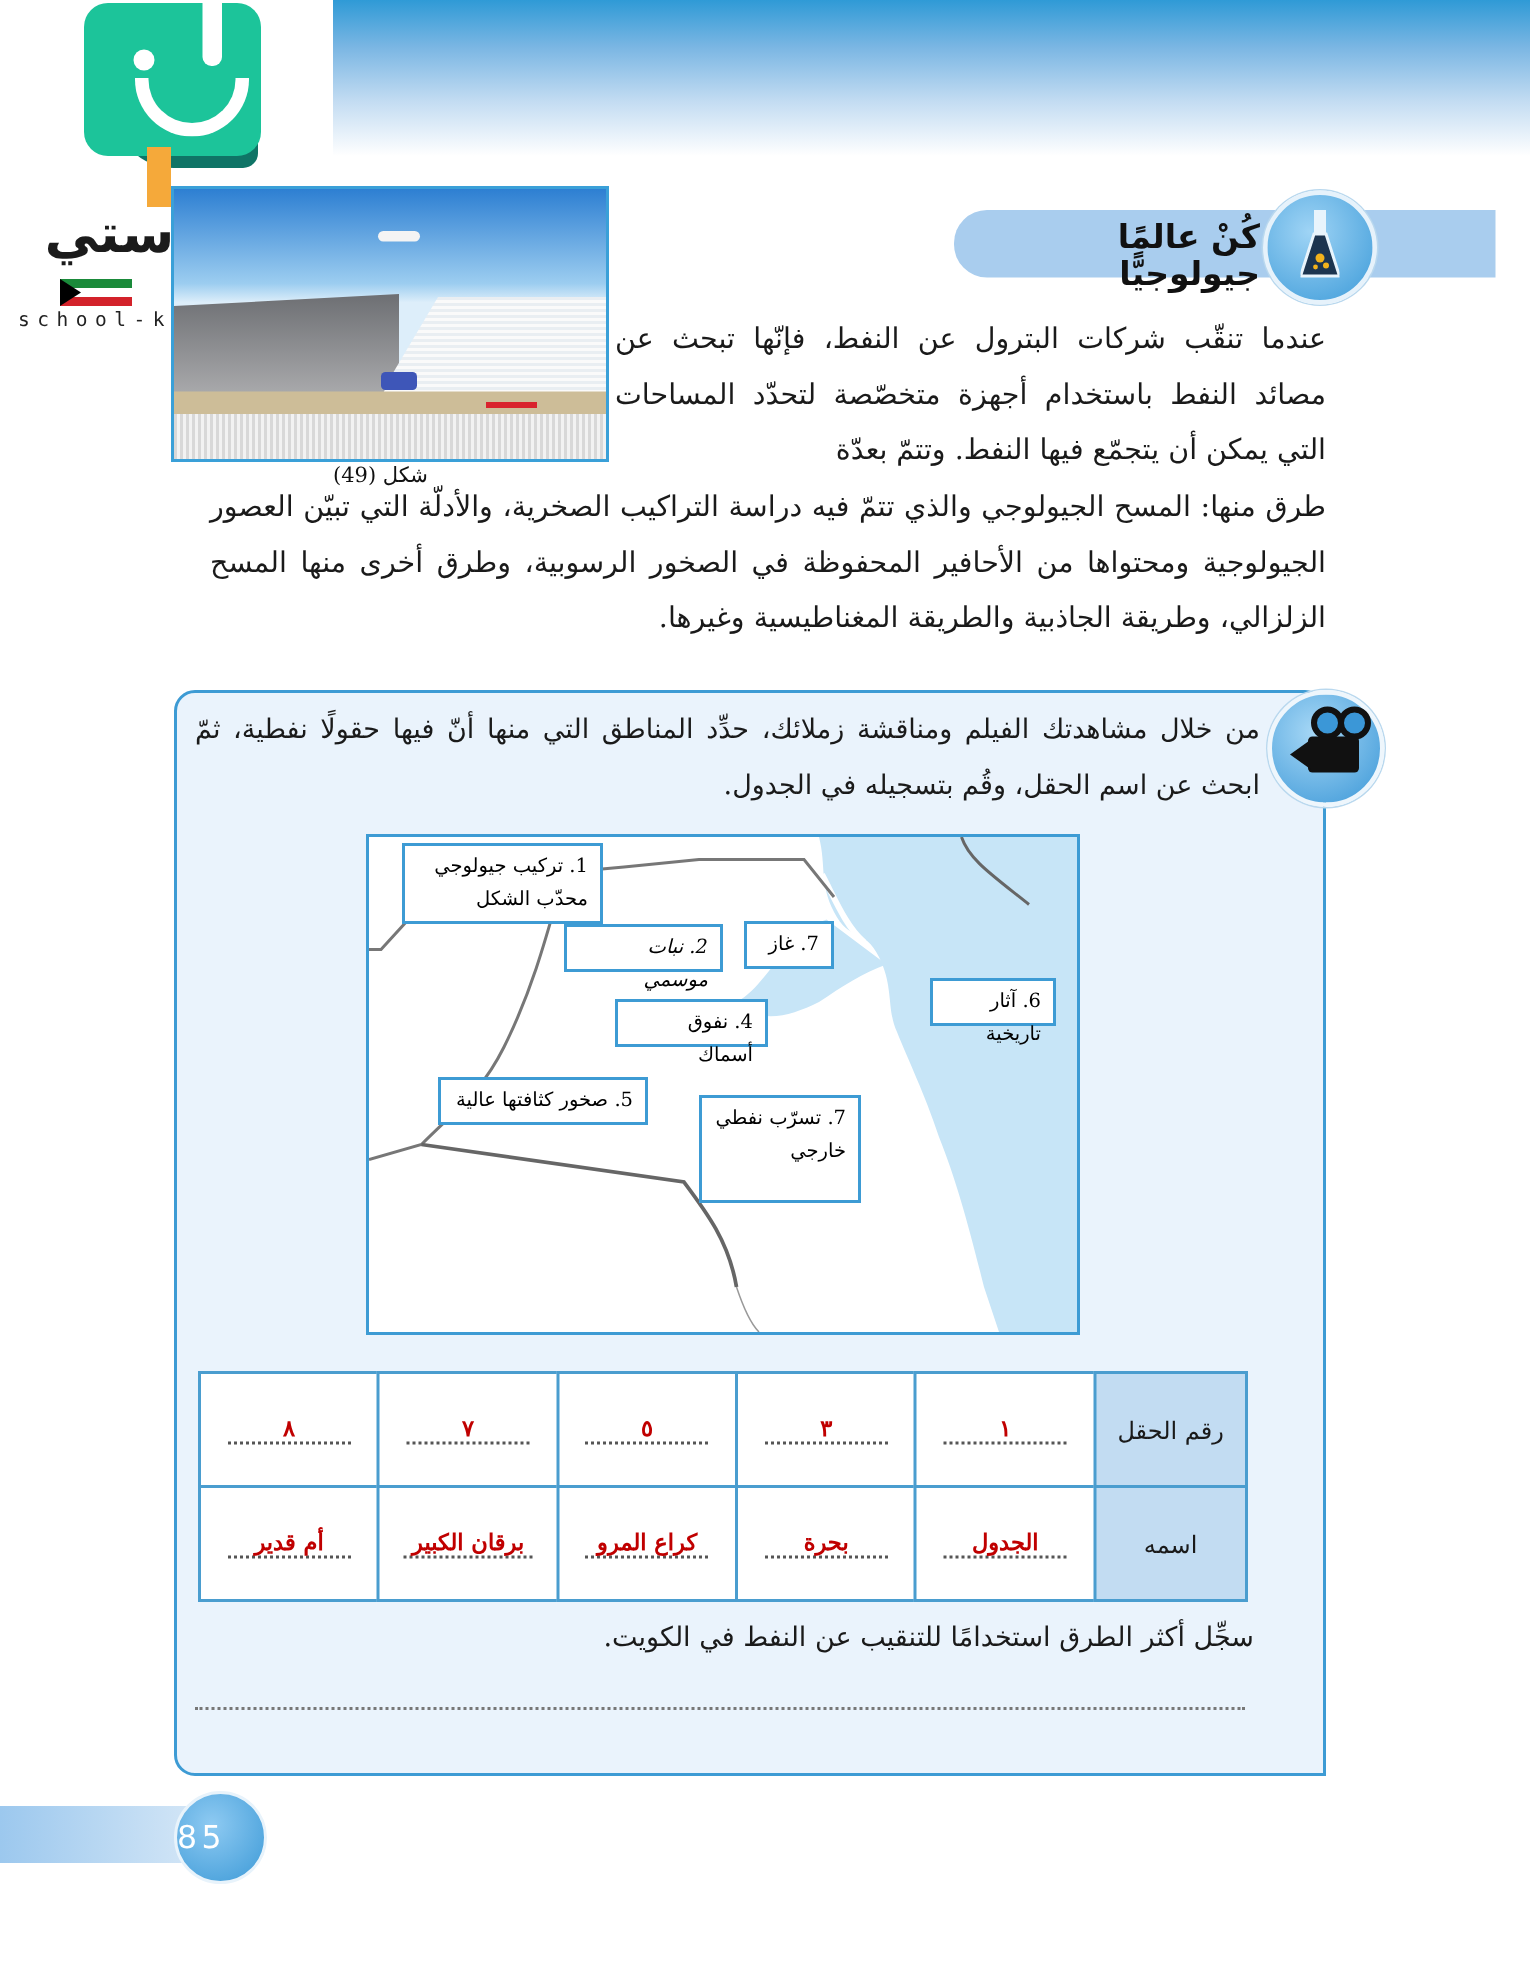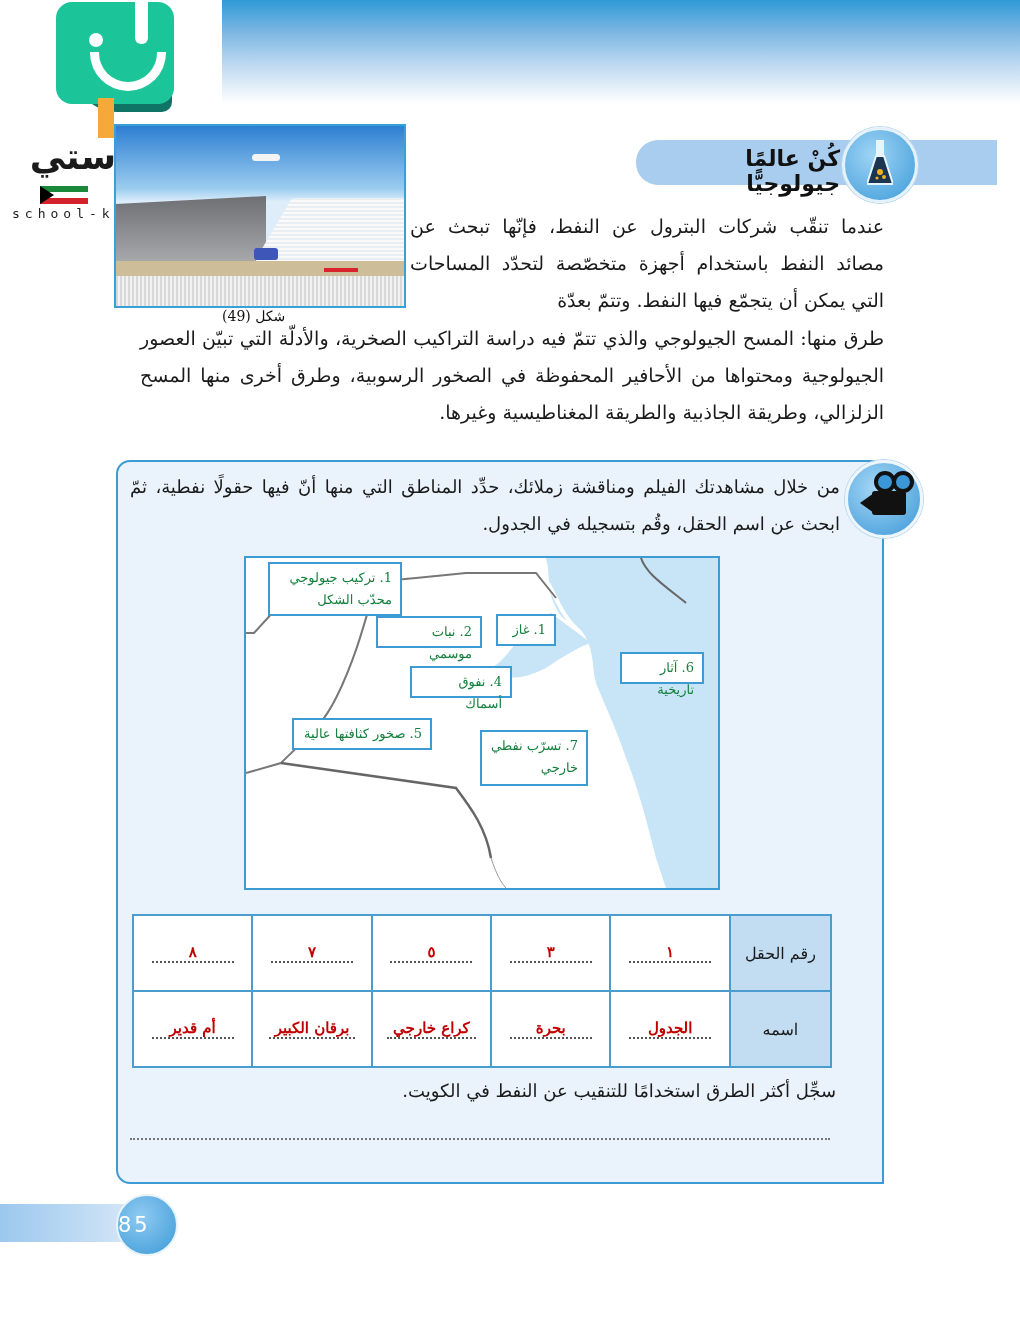--- a/index.html
+++ b/index.html
@@ -47,21 +47,21 @@
   .activity{position:absolute;left:116px;top:460px;width:764px;height:720px;background:#eaf3fc;border:2px solid #3d9bd4;border-radius:14px 14px 0 14px;}
   .cam-circle{position:absolute;left:845px;top:460px;width:72px;height:72px;border-radius:50%;
        background:radial-gradient(circle at 40% 35%,#a7d8f6,#3b97d7);border:3px solid #eef6fc;box-shadow:0 0 0 1px #b9d8ee;}
   .cam-body{position:absolute;left:24px;top:28px;width:34px;height:24px;background:#111;border-radius:3px;}
   .cam-lens{position:absolute;left:12px;top:30px;border-top:10px solid transparent;border-bottom:10px solid transparent;border-right:14px solid #111;}
   .cam-reel{position:absolute;width:14px;height:14px;border-radius:50%;border:4px solid #111;background:#3b97d7;}
   .act-text{position:absolute;left:130px;top:468px;width:710px;direction:rtl;text-align:justify;font-family:"DejaVu Serif",serif;font-size:18px;line-height:37px;}
   
   .map{position:absolute;left:244px;top:556px;width:472px;height:330px;background:#fff;border:2px solid #3d9bd4;overflow:hidden;}
   .map svg{position:absolute;left:0;top:0;}
-  .callout{position:absolute;background:#fff;border:2px solid #3d9bd4;direction:rtl;text-align:right;font-family:"DejaVu Serif",serif;font-size:13px;line-height:22px;padding:3px 8px;box-sizing:border-box;color:#15803d;}
+  .callout{position:absolute;background:#fff;border:2px solid #3d9bd4;direction:rtl;text-align:right;font-family:"DejaVu Serif",serif;font-size:13px;line-height:22px;padding:3px 8px;box-sizing:border-box;color:#000000;}
   
   .tbl{position:absolute;left:132px;top:914px;width:700px;height:148px;border-collapse:collapse;direction:rtl;}
   .tbl td{border:2px solid #4a9dcf;background:#fff;height:72px;text-align:center;font-family:"DejaVu Serif",serif;}
   .tbl td.hdr{background:#c2dcf2;font-size:16px;width:100px;}
   .tbl td.val{width:117px;font-size:15px;color:#c00000;font-weight:bold;}
   .dots{border-bottom:2px dotted #555;display:inline-block;padding:0 6px;min-width:70px;}
   
   .question{position:absolute;left:340px;top:1080px;width:496px;text-align:right;direction:rtl;font-family:"DejaVu Serif",serif;font-size:18px;}
   .answer-line{position:absolute;left:130px;top:1138px;width:700px;border-bottom:2px dotted #777;height:0;}
   
@@ -136,55 +136,55 @@
     <path d="M0,75 L8,75 L40,40 L80,35 L115,25 L170,20 L220,15 L290,15 L310,40" stroke="#777" stroke-width="2" fill="none"></path>
     <path d="M130,25 C120,60 110,100 90,140 C75,170 60,180 35,205 L0,215" stroke="#777" stroke-width="2" fill="none"></path>
     <path d="M35,205 L210,230 C225,250 240,270 245,300" stroke="#666" stroke-width="2.5" fill="none"></path>
     <path d="M395,0 C400,15 415,25 440,45" stroke="#666" stroke-width="2" fill="none"></path>
     <path d="M245,300 C250,315 255,325 260,330" stroke="#999" stroke-width="1" fill="none"></path>
   </svg>
 
   <div class="callout" style="left:22px;top:4px;width:134px;height:54px;">
     <span>1. تركيب جيولوجي محدّب الشكل</span>
   </div>
-  <div class="callout" style="left:130px;top:58px;width:106px;height:32px;">
+  <div class="callout" style="left:130px;top:58px;width:106px;height:32px;font-style:italic;">
     <span>2. نبات موسمي</span>
   </div>
   <div class="callout" style="left:250px;top:56px;width:60px;height:32px;">
-    <span>1. غاز</span>
+    <span>7. غاز</span>
   </div>
   <div class="callout" style="left:164px;top:108px;width:102px;height:32px;">
     <span>4. نفوق أسماك</span>
   </div>
   <div class="callout" style="left:46px;top:160px;width:140px;height:32px;">
     <span>5. صخور كثافتها عالية</span>
   </div>
   <div class="callout" style="left:374px;top:94px;width:84px;height:32px;">
     <span>6. آثار تاريخية</span>
   </div>
-  <div class="callout" style="left:234px;top:172px;width:108px;height:56px;">
+  <div class="callout" style="left:220px;top:172px;width:108px;height:72px;">
     <span>7. تسرّب نفطي خارجي</span>
   </div>
 </div>
 
 <table class="tbl">
   <tbody>
       <tr>
     <td class="hdr">رقم الحقل</td>
     <td class="val"><span class="dots">١</span></td>
     <td class="val"><span class="dots">٣</span></td>
     <td class="val"><span class="dots">٥</span></td>
     <td class="val"><span class="dots">٧</span></td>
     <td class="val"><span class="dots">٨</span></td>
   </tr>
   <tr>
     <td class="hdr">اسمه</td>
     <td class="val"><span class="dots">الجدول</span></td>
     <td class="val"><span class="dots">بحرة</span></td>
-    <td class="val"><span class="dots">كراع خارجي</span></td>
+    <td class="val"><span class="dots">كراع المرو</span></td>
     <td class="val"><span class="dots">برقان الكبير</span></td>
     <td class="val"><span class="dots">أم قدير</span></td>
   </tr>
 </tbody>
   </table>
 
 <div class="question">سجِّل أكثر الطرق استخدامًا للتنقيب عن النفط في الكويت.</div>
 <div class="answer-line"></div>
 
 <div class="footer-band"></div>

